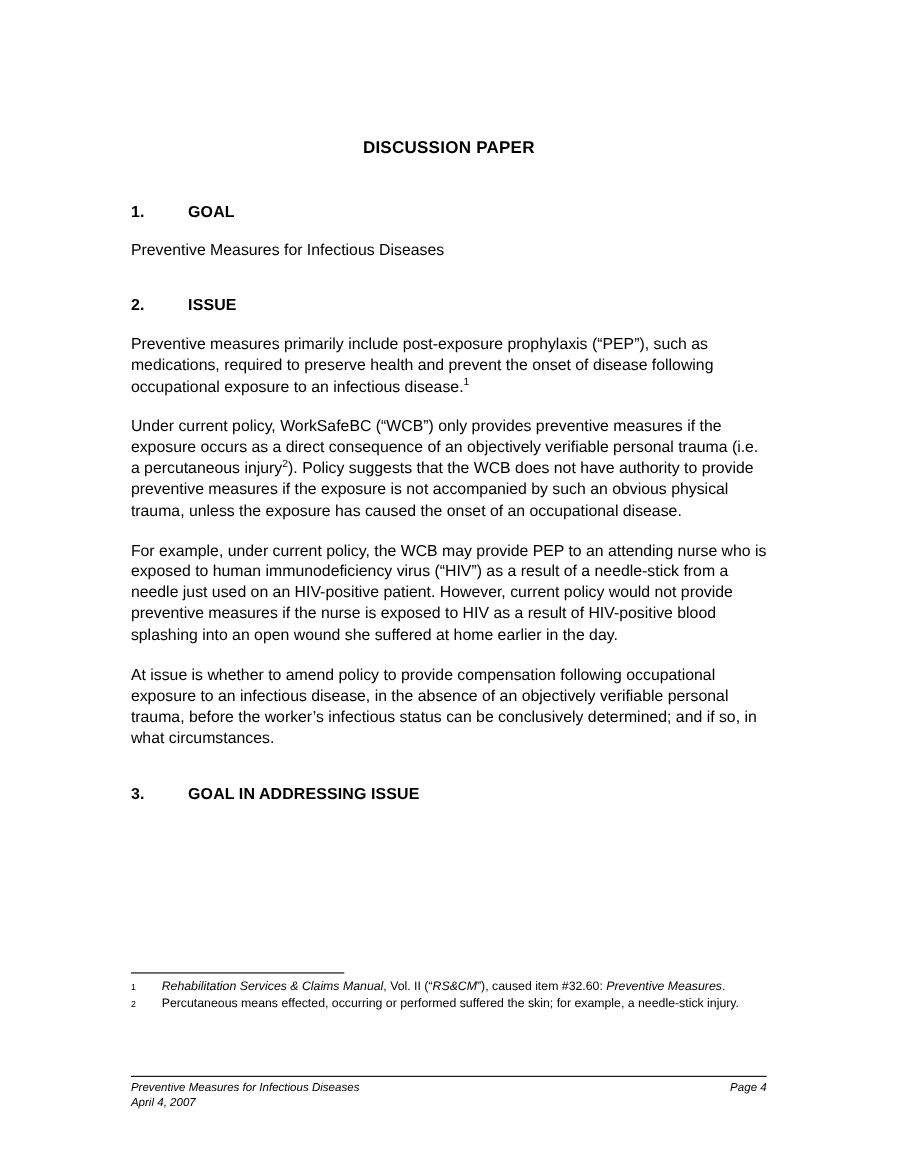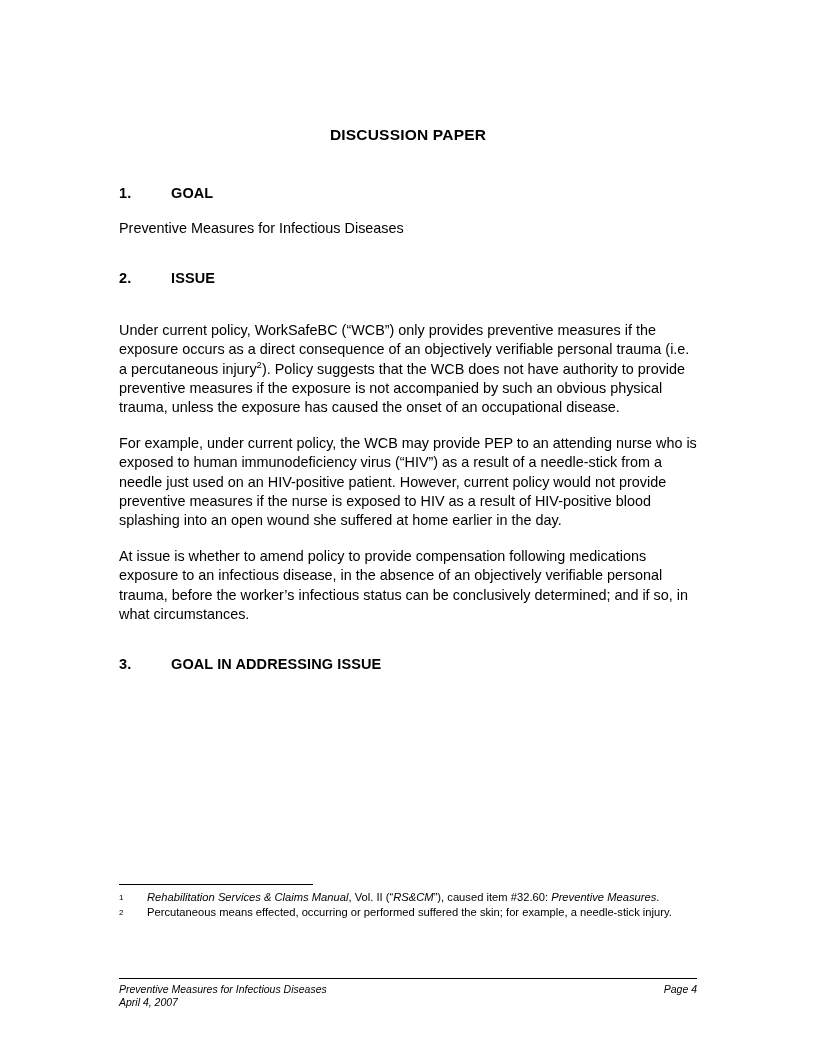--- a/index.html
+++ b/index.html
@@ -146,32 +146,33 @@
 
     <div class="sp-h3"></div>
 
     <div class="section-heading">
       <span class="num">2.</span>
       <span class="label">ISSUE</span>
     </div>
 
     <div class="sp-h2"></div>
 
+    <p class="para"><span>Preventive measures primarily include post-exposure prophylaxis (“PEP”), such as medications, required to preserve health and prevent the onset of disease following occupational exposure to an infectious disease.</span><sup>1</sup></p>
 
     <div class="sp-p"></div>
 
     <p class="para"><span>Under current policy, WorkSafeBC (“WCB”) only provides preventive measures if the exposure occurs as a direct consequence of an objectively verifiable personal trauma (i.e. a percutaneous injury</span><sup>2</sup><span>).  Policy suggests that the WCB does not have authority to provide preventive measures if the exposure is not accompanied by such an obvious physical trauma, unless the exposure has caused the onset of an occupational disease.</span></p>
 
     <div class="sp-p"></div>
 
     <p class="para">For example, under current policy, the WCB may provide PEP to an attending nurse who is exposed to human immunodeficiency virus (“HIV”) as a result of a needle-stick from a needle just used on an HIV-positive patient.  However, current policy would not provide preventive measures if the nurse is exposed to HIV as a result of HIV-positive blood splashing into an open wound she suffered at home earlier in the day.</p>
 
     <div class="sp-p"></div>
 
-    <p class="para">At issue is whether to amend policy to provide compensation following medications exposure to an infectious disease, in the absence of an objectively verifiable personal trauma, before the worker’s infectious status can be conclusively determined; and if so, in what circumstances.</p>
+    <p class="para">At issue is whether to amend policy to provide compensation following occupational exposure to an infectious disease, in the absence of an objectively verifiable personal trauma, before the worker’s infectious status can be conclusively determined; and if so, in what circumstances.</p>
 
     <div class="sp-h3"></div>
 
     <div class="section-heading">
       <span class="num">3.</span>
       <span class="label">GOAL IN ADDRESSING ISSUE</span>
     </div>
 
     <div class="sp-h2"></div>
 

